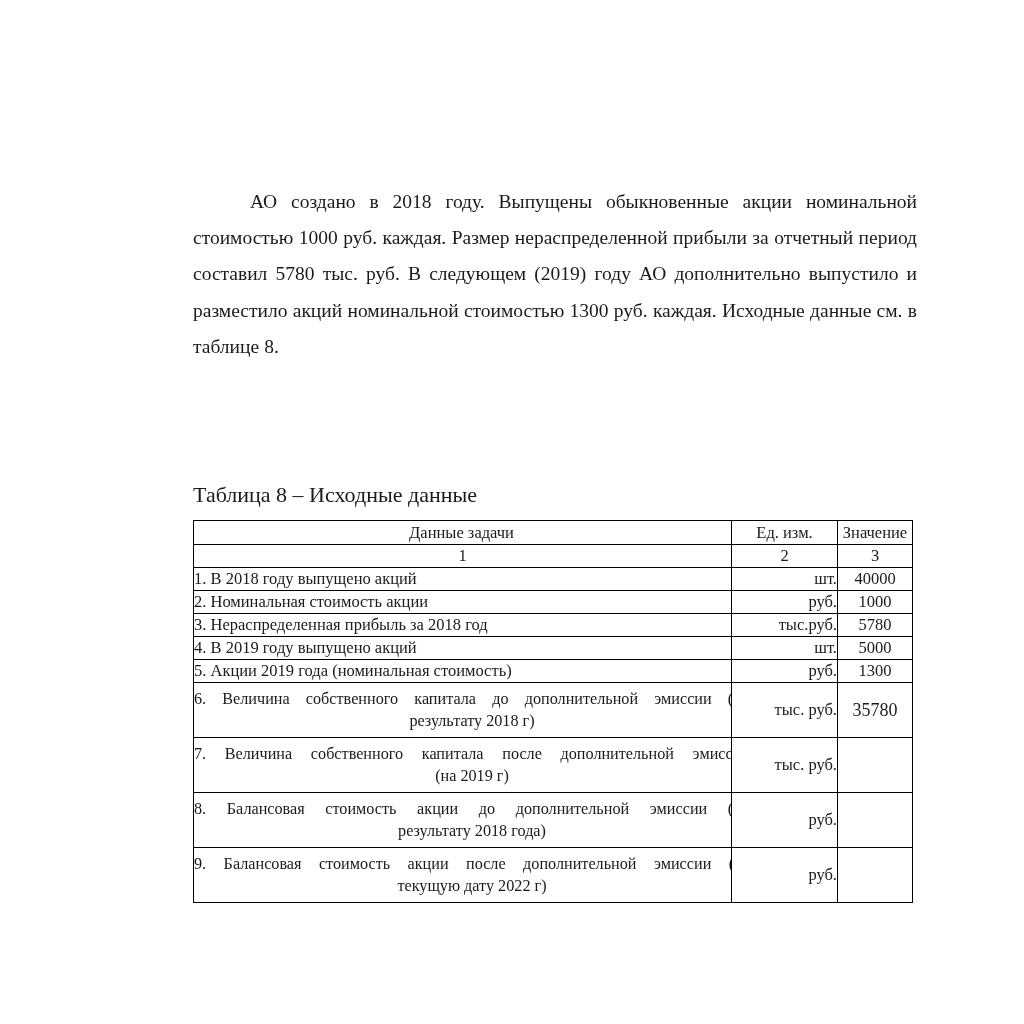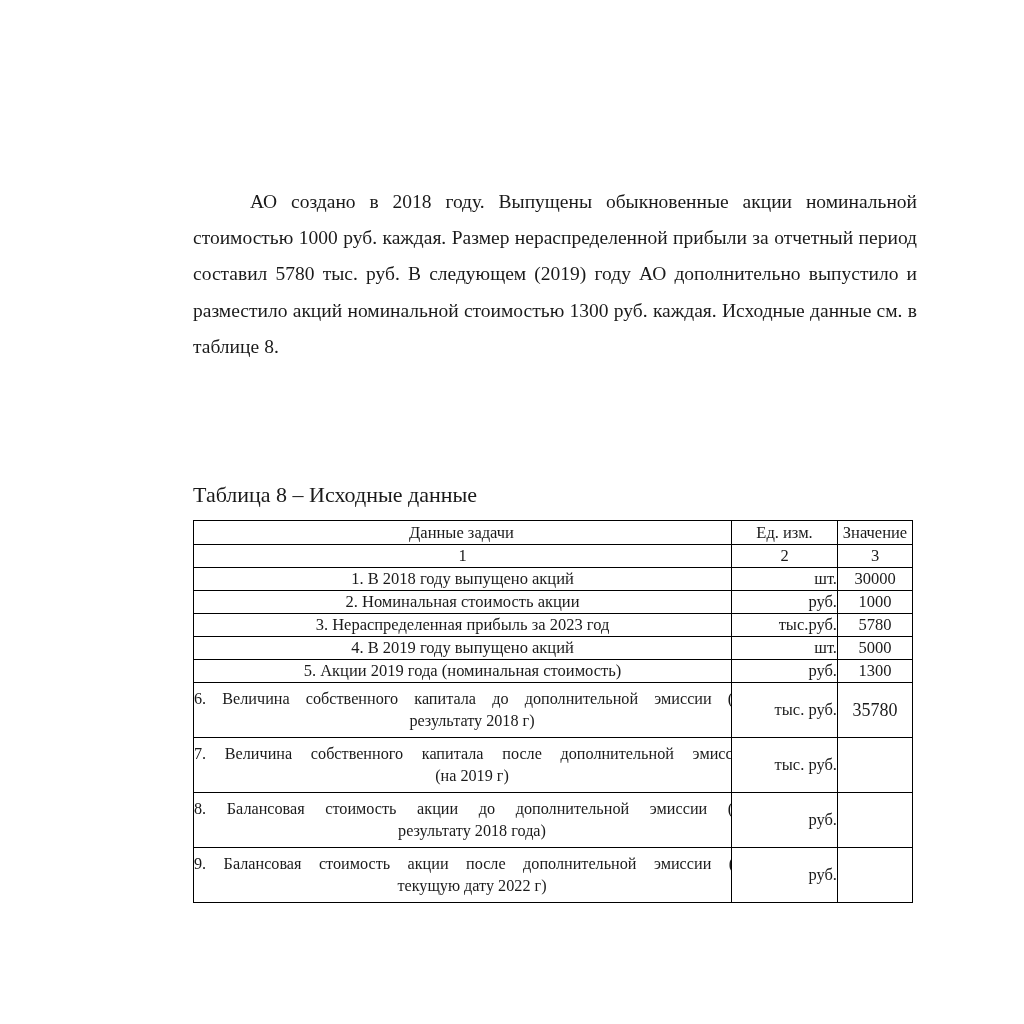--- a/index.html
+++ b/index.html
@@ -92,21 +92,21 @@
     height: 22px;
     text-align: center;
     line-height: 22px;
     font-size: 16.5px;
     overflow: hidden;
   }
 
   
   .row-short td { height: 22px; }
   .cell-desc-short {
-    text-align: center;
+    text-align: left;
     padding-left: 3px;
     line-height: 22px;
     white-space: nowrap;
     overflow: hidden;
   }
   .cell-unit {
     text-align: right;
     line-height: 1.15;
     overflow: hidden;
     white-space: nowrap;
@@ -178,31 +178,31 @@
         <td class="num-cell">1</td>
         <td class="num-cell">2</td>
         <td class="num-cell">3</td>
       </tr>
     </thead>
     <tbody>
 
       <tr class="row-short">
         <td class="cell-desc-short">1. В 2018 году выпущено акций</td>
         <td class="cell-unit">шт.</td>
-        <td class="cell-value">30000</td>
+        <td class="cell-value">40000</td>
       </tr>
 
       <tr class="row-short">
         <td class="cell-desc-short">2. Номинальная стоимость акции</td>
         <td class="cell-unit">руб.</td>
         <td class="cell-value">1000</td>
       </tr>
 
       <tr class="row-short">
-        <td class="cell-desc-short">3. Нераспределенная прибыль за 2023 год</td>
+        <td class="cell-desc-short">3. Нераспределенная прибыль за 2018 год</td>
         <td class="cell-unit">тыс.руб.</td>
         <td class="cell-value">5780</td>
       </tr>
 
       <tr class="row-short">
         <td class="cell-desc-short">4. В 2019 году выпущено акций</td>
         <td class="cell-unit">шт.</td>
         <td class="cell-value">5000</td>
       </tr>
 

